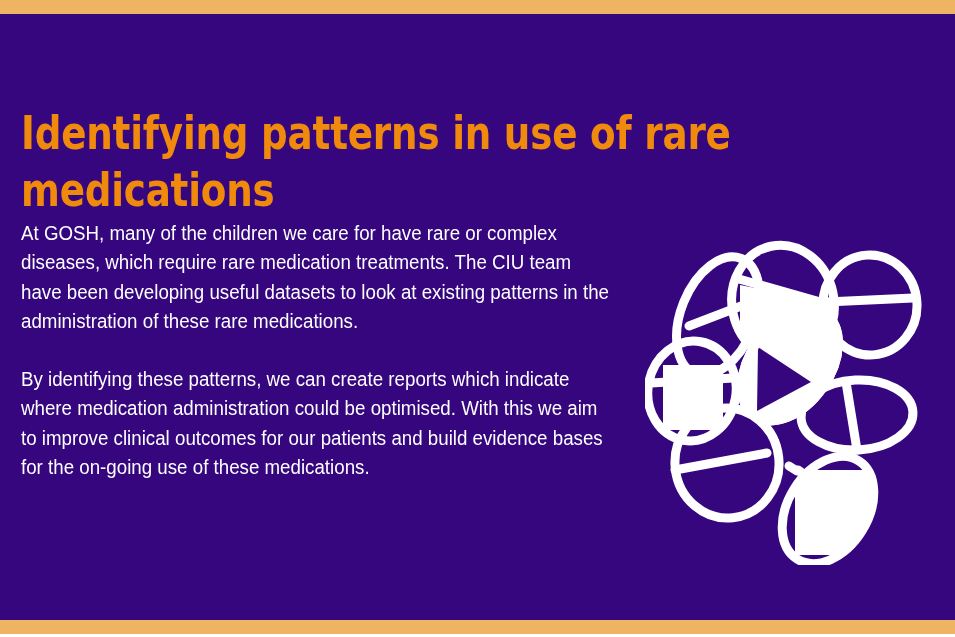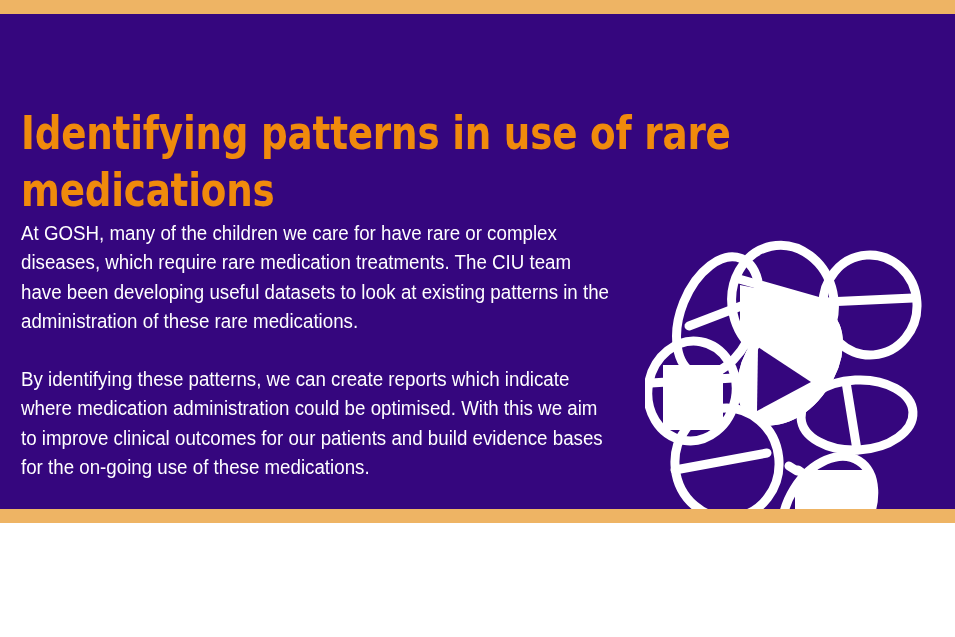--- a/index.html
+++ b/index.html
@@ -7,21 +7,21 @@
     padding: 0;
     background: #ffffff;
   }
   body {
     font-family: "Liberation Sans", sans-serif;
   }
 
   #slide {
     position: relative;
     width: 955px;
-    height: 523px;
+    height: 634px;
     background: #35067E;
     overflow: hidden;
   }
 
   .bar {
     position: absolute;
     left: 0;
     width: 955px;
     height: 14px;
     background: #EEB464;

